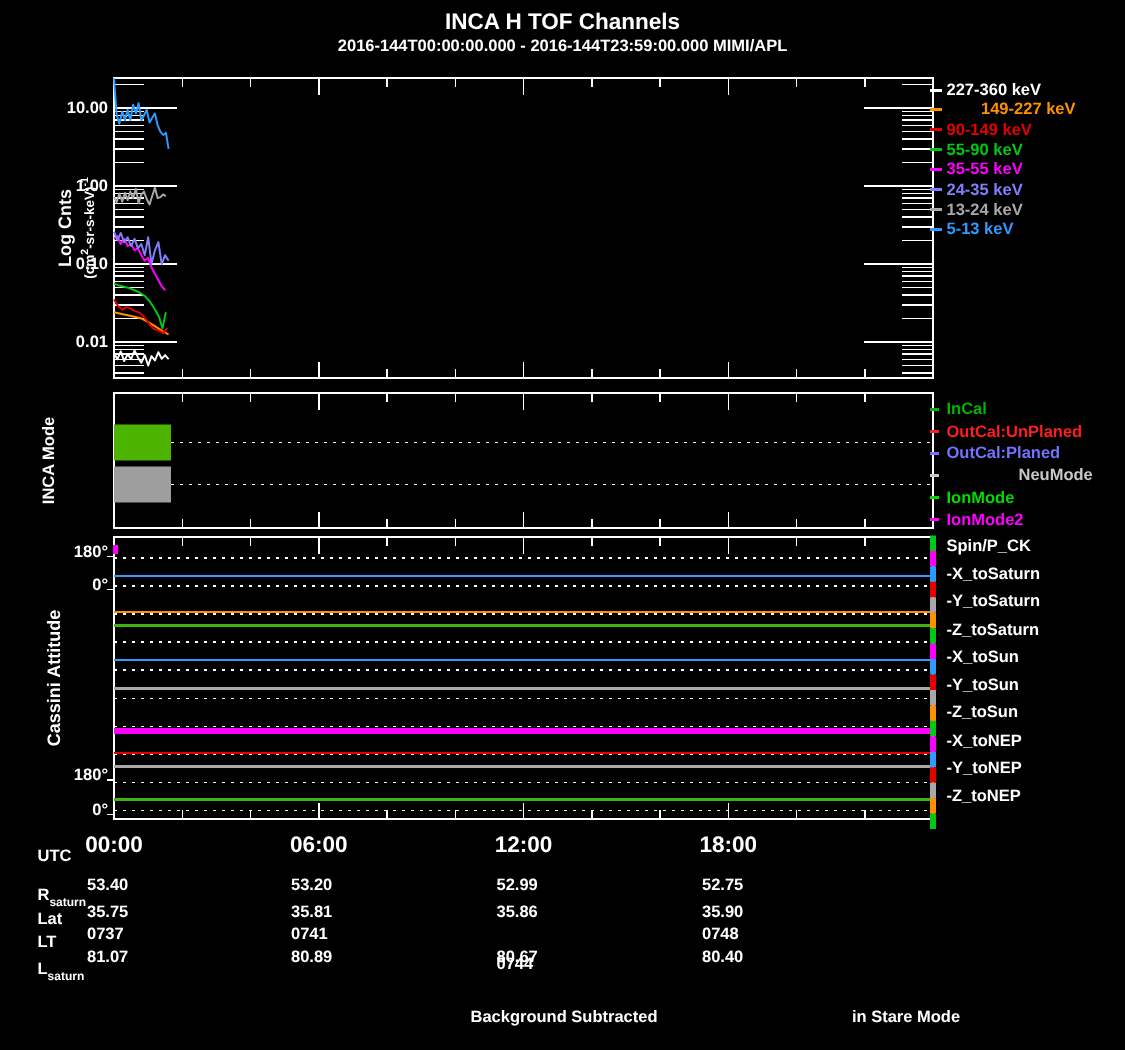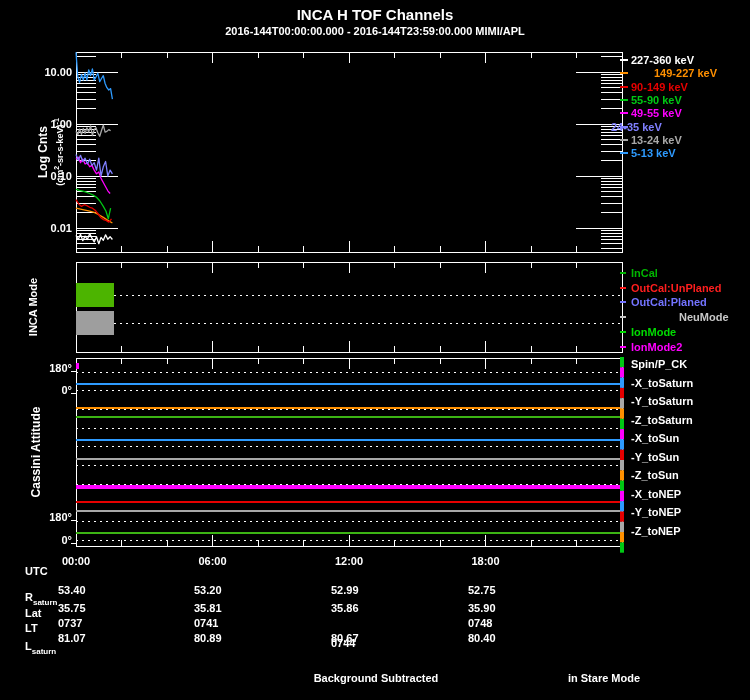--- a/index.html
+++ b/index.html
@@ -4,21 +4,21 @@
 <style>
   html,body{margin:0;padding:0;background:#000;}
   #stage{position:relative;width:750px;height:700px;background:#000;overflow:hidden;
          font-family:"Liberation Sans","DejaVu Sans",sans-serif;color:#fff;}
   .abs{position:absolute;white-space:nowrap;}
   .title{font-size:15px;font-weight:bold;transform:translateX(-50%);}
   .subtitle{font-size:11px;font-weight:bold;transform:translateX(-50%);}
   .ytick{font-size:11px;font-weight:bold;text-align:right;transform:translateY(-50%);}
   .legtxt{font-size:11px;font-weight:bold;transform:translateY(-50%);letter-spacing:0px;}
   .rot{transform:translate(-50%,-50%) rotate(-90deg);font-weight:bold;}
-  .xtick{font-size:11px;font-weight:bold;transform:translateX(-50%);}
+  .xtick{font-size:15px;font-weight:bold;transform:translateX(-50%);}
   .cell{font-size:11px;font-weight:bold;}
   .rowlab{font-size:11px;font-weight:bold;}
   .sublab{font-size:8px;font-weight:bold;}
   .footer{font-size:11px;font-weight:bold;transform:translateX(-50%);}
   sup{font-size:7px;}
   svg{position:absolute;left:0;top:0;}
 </style>
 </head>
 <body>
 
@@ -256,22 +256,22 @@
 
   <div id="overlays">
       <div class="abs ytick" style="left: auto; top: 72px; color: rgb(255, 255, 255); right: 678px;">10.00</div>
       <div class="abs ytick" style="left: auto; top: 124px; color: rgb(255, 255, 255); right: 678px;">1.00</div>
       <div class="abs ytick" style="left: auto; top: 176px; color: rgb(255, 255, 255); right: 678px;">0.10</div>
       <div class="abs ytick" style="left: auto; top: 228px; color: rgb(255, 255, 255); right: 678px;">0.01</div>
       <div class="abs legtxt" style="left: 631px; top: 60px; color: rgb(255, 255, 255);">227-360 keV</div>
       <div class="abs legtxt" style="left: 631px; top: 73.3px; color: rgb(255, 144, 0); margin-left: 23px;">149-227 keV</div>
       <div class="abs legtxt" style="left: 631px; top: 86.6px; color: rgb(230, 0, 0);">90-149 keV</div>
       <div class="abs legtxt" style="left: 631px; top: 99.9px; color: rgb(0, 200, 20);">55-90 keV</div>
-      <div class="abs legtxt" style="left: 631px; top: 113.2px; color: rgb(255, 0, 255);">49-55 keV</div>
-      <div class="abs legtxt" style="left: 611px; top: 126.5px; color: rgb(128, 128, 255);">24-35 keV</div>
+      <div class="abs legtxt" style="left: 631px; top: 113.2px; color: rgb(255, 0, 255);">35-55 keV</div>
+      <div class="abs legtxt" style="left: 631px; top: 126.5px; color: rgb(128, 128, 255);">24-35 keV</div>
       <div class="abs legtxt" style="left: 631px; top: 139.8px; color: rgb(168, 168, 168);">13-24 keV</div>
       <div class="abs legtxt" style="left: 631px; top: 153.1px; color: rgb(46, 155, 255);">5-13 keV</div>
       <div class="abs legtxt" style="left: 631px; top: 273px; color: rgb(0, 180, 0);">InCal</div>
       <div class="abs legtxt" style="left: 631px; top: 287.7px; color: rgb(255, 30, 30);">OutCal:UnPlaned</div>
       <div class="abs legtxt" style="left: 631px; top: 302.4px; color: rgb(115, 115, 255);">OutCal:Planed</div>
       <div class="abs legtxt" style="left: 631px; top: 317.1px; color: rgb(200, 200, 200); margin-left: 48px;">NeuMode</div>
       <div class="abs legtxt" style="left: 631px; top: 331.8px; color: rgb(0, 220, 0);">IonMode</div>
       <div class="abs legtxt" style="left: 631px; top: 346.5px; color: rgb(255, 0, 255);">IonMode2</div>
       <div class="abs ytick" style="left: auto; top: 368px; color: rgb(255, 255, 255); right: 678px;">180°</div>
       <div class="abs ytick" style="left: auto; top: 390px; color: rgb(255, 255, 255); right: 678px;">0°</div>

